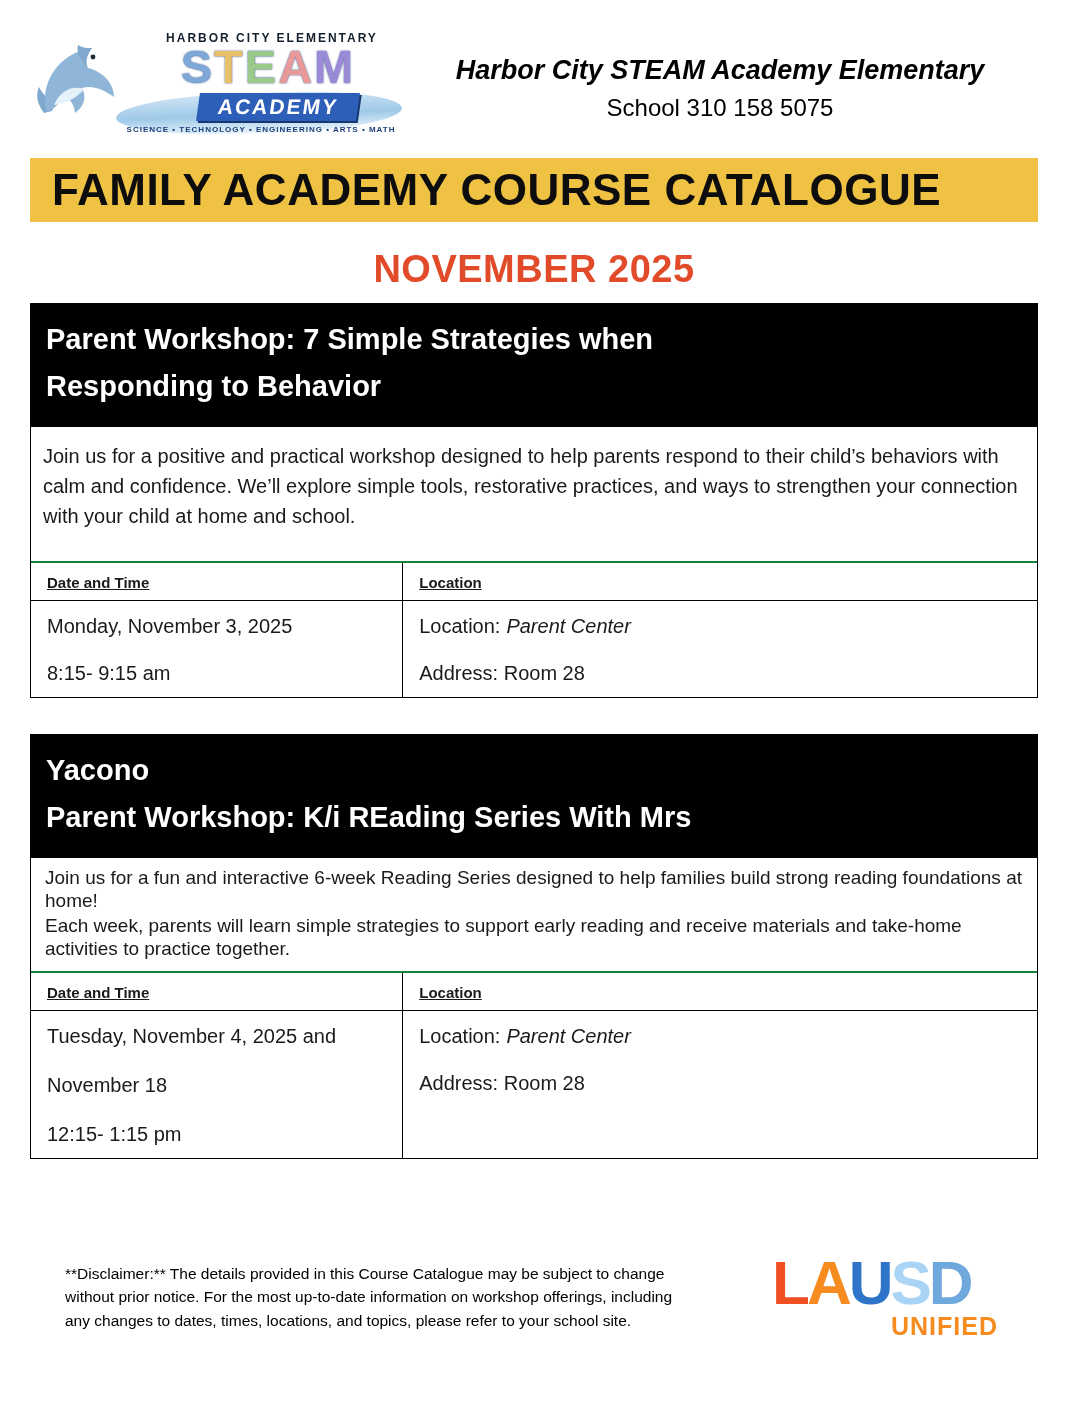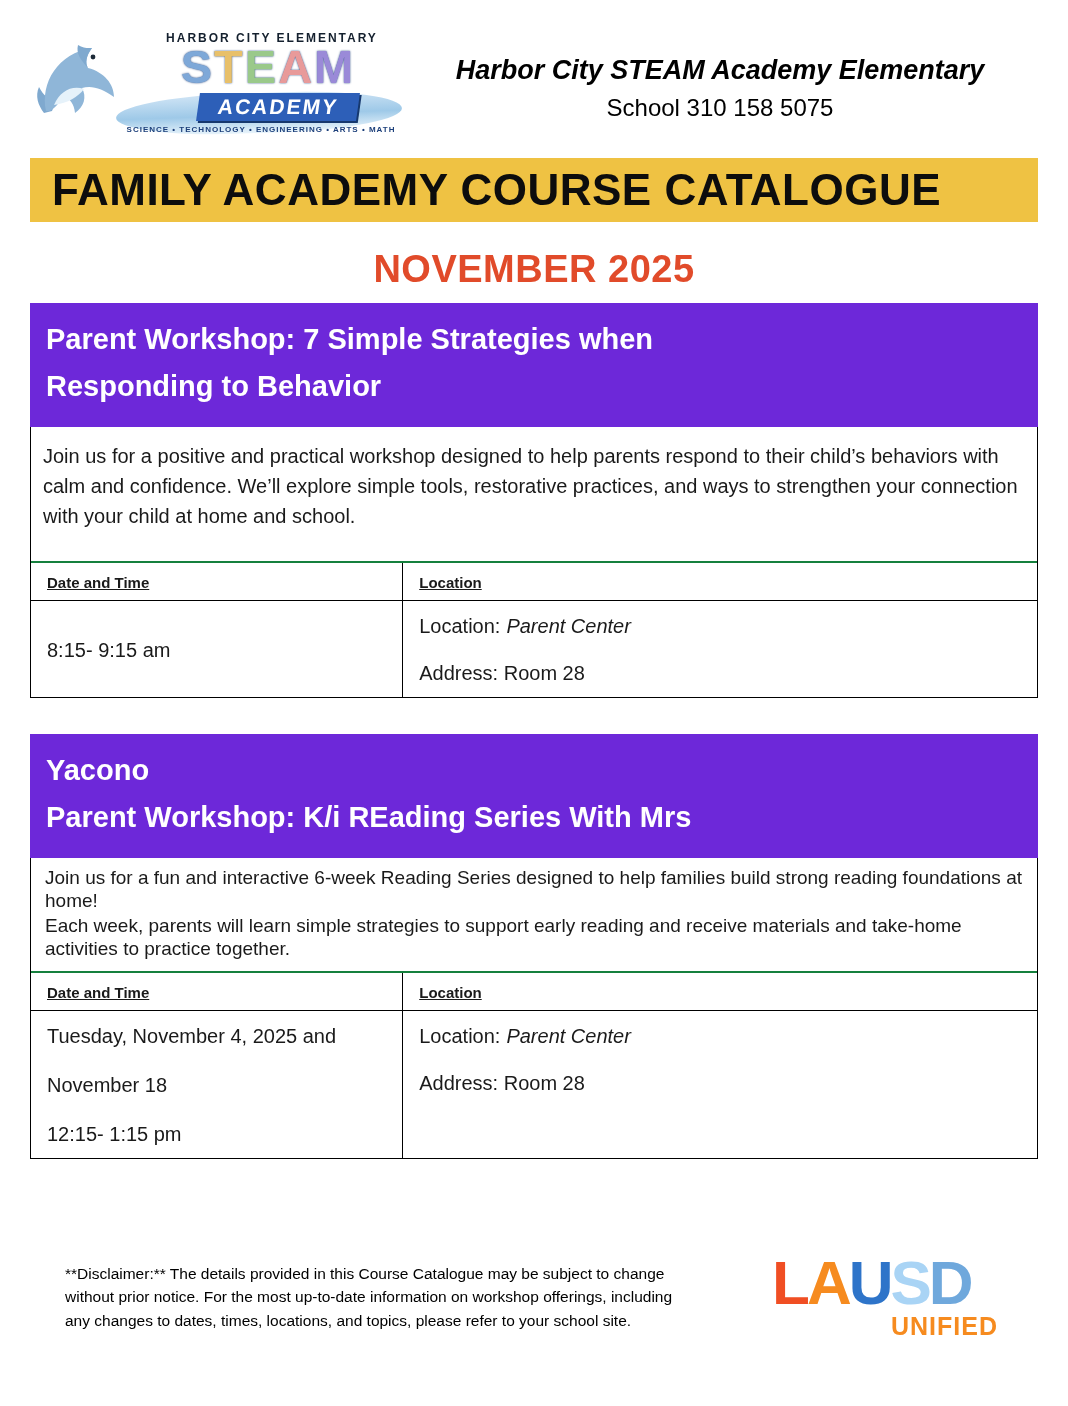--- a/index.html
+++ b/index.html
@@ -56,21 +56,21 @@
   
   .month {
     margin:26px 0 12px 0; text-align:center;
     color:#E14B2A; font-size:38px; font-weight:bold; letter-spacing:0.5px;
   }
 
   
   .card { margin-top:6px; }
   .card + .card { margin-top:36px; }
   .card-header {
-    background:#6d28d9; color:#ffffff;
+    background:#000000; color:#ffffff;
     padding:13px 16px 17px 16px;
     font-size:29px; font-weight:bold; line-height:1.62;
   }
   .card-body { border:1px solid #000000; border-top:none; }
   .card-desc { padding:14px 12px 30px 12px; font-size:20px; line-height:1.5; border-bottom:2px solid #15803d; }
   .card-desc p { margin:0; }
   .card-desc.desc-alt { padding:8px 14px 10px 14px; font-size:19px; line-height:1.22; }
   .card-desc.desc-alt p + p { margin-top:2px; }
 
   .info-table { display:grid; grid-template-columns:37% 63%; }
@@ -136,20 +136,21 @@
       <div>Responding to Behavior</div>
     </div>
     <div class="card-body">
       <div class="card-desc">
         <p>Join us for a positive and practical workshop designed to help parents respond to their child’s behaviors with calm and confidence.   We’ll explore simple tools, restorative practices, and ways to strengthen your connection with your child at home and school.</p>
       </div>
       <div class="info-table">
         <div class="th col-left">Date and Time</div>
         <div class="th">Location</div>
         <div class="td col-left">
+          <div class="line">Monday, November 3, 2025</div>
           <div class="line gap">8:15- 9:15 am</div>
         </div>
         <div class="td">
           <div class="line">
             <span>Location:</span><span class="ital">Parent Center</span>
           </div>
           <div class="line gap">Address: Room 28</div>
         </div>
       </div>
     </div>

